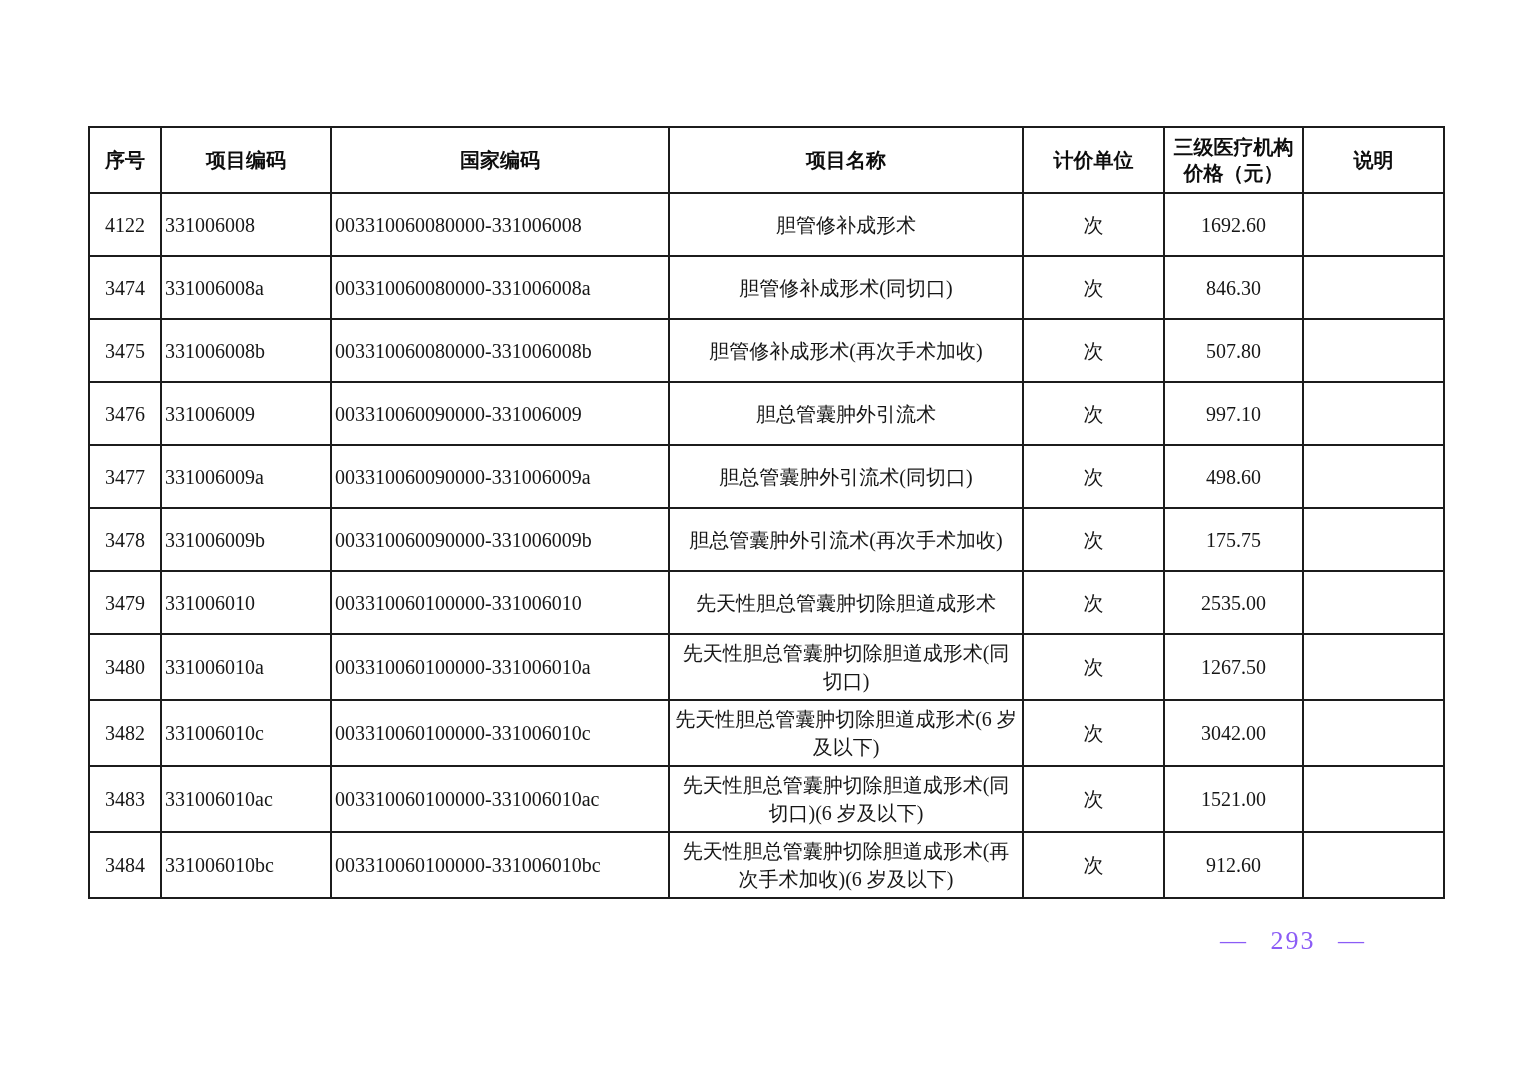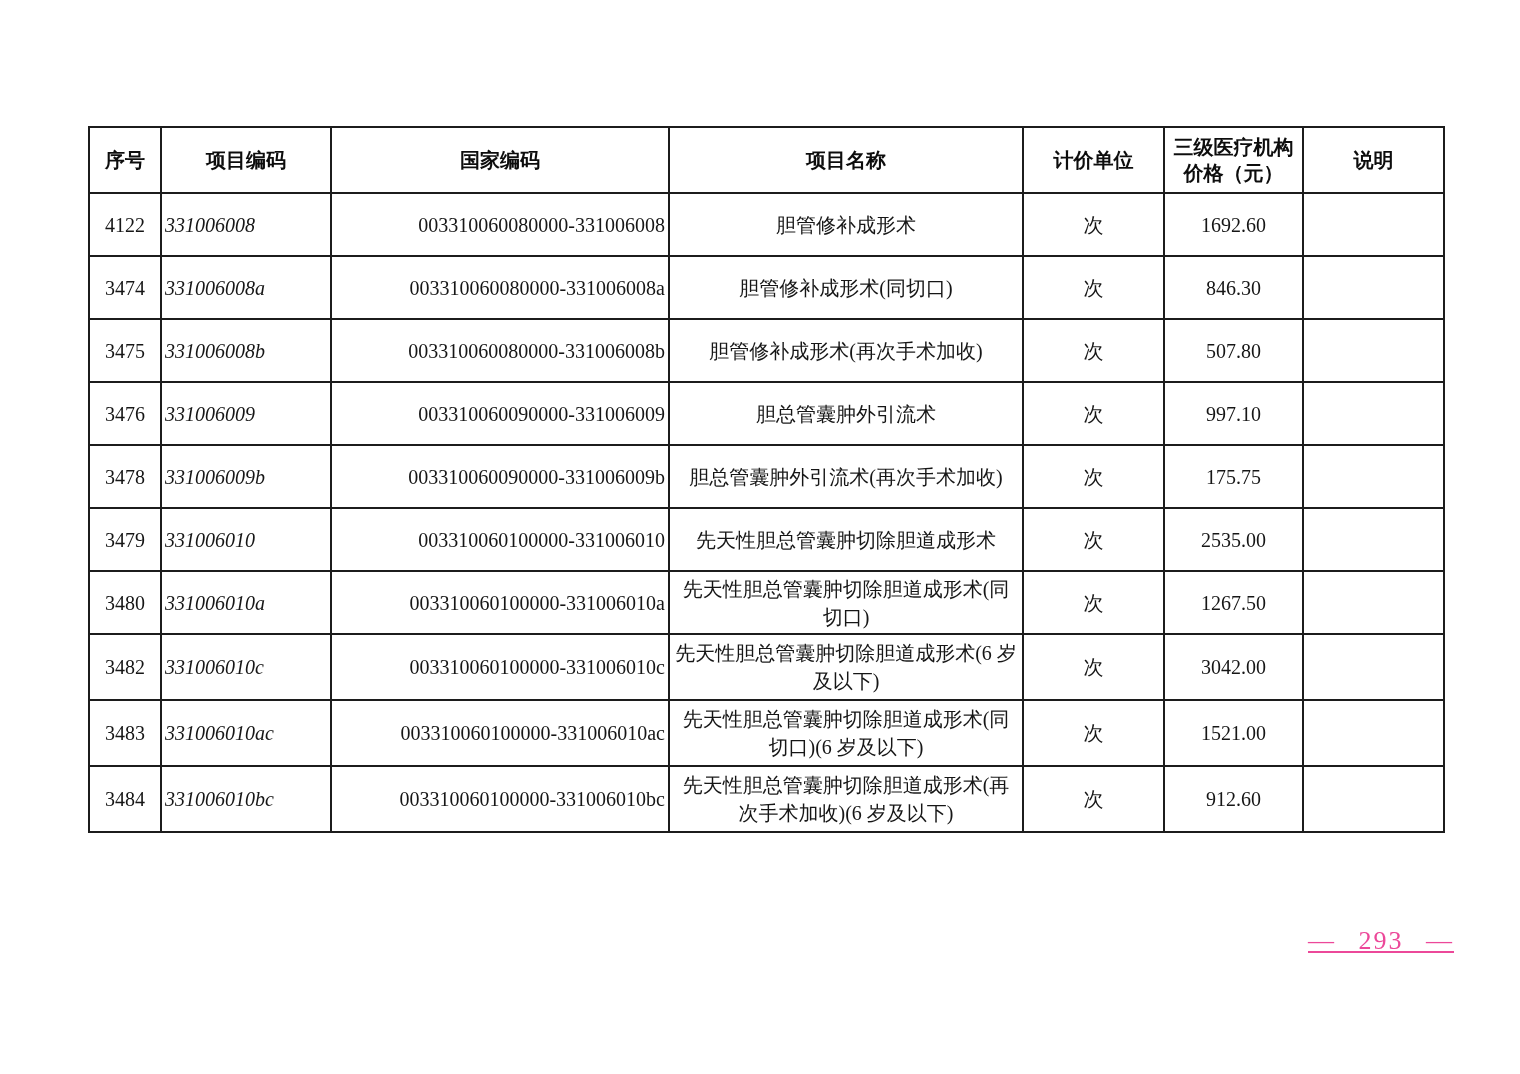--- a/index.html
+++ b/index.html
@@ -42,36 +42,35 @@
   }
   table.price-table td {
     font-size: 20px;
     line-height: 28px;
     height: 57px;
     padding: 2px 3px;
     color: #161616;
   }
   tbody tr:nth-child(n+8) td { height: 60px; }
   td.c-seq   { text-align: center; }
-  td.c-code  { text-align: left; font-style: italic; }
-  td.c-ncode { text-align: right; }
+  td.c-code  { text-align: left; }
+  td.c-ncode { text-align: left; }
   td.c-name  { text-align: center; padding-left: 4px; padding-right: 4px; }
   td.c-unit  { text-align: center; }
   td.c-price { text-align: center; }
   td.c-note  { text-align: center; }
   .page-footer {
     position: absolute;
-    left: 1308px;
+    left: 1220px;
     top: 926px;
     font-size: 26px;
     letter-spacing: 2px;
     word-spacing: 14px;
-    color: #ec4899;
+    color: #8b5cf6;
     white-space: nowrap;
-    text-decoration: underline;
   }
 </style>
 </head>
 <body>
 
 <div class="page">
 
   <table class="price-table">
     <colgroup>
       <col style="width:72px">
@@ -124,20 +123,29 @@
         <tr>
           <td class="c-seq">3476</td>
           <td class="c-code">331006009</td>
           <td class="c-ncode">003310060090000-331006009</td>
           <td class="c-name">胆总管囊肿外引流术</td>
           <td class="c-unit">次</td>
           <td class="c-price">997.10</td>
           <td class="c-note"></td>
         </tr>
         <tr>
+          <td class="c-seq">3477</td>
+          <td class="c-code">331006009a</td>
+          <td class="c-ncode">003310060090000-331006009a</td>
+          <td class="c-name">胆总管囊肿外引流术(同切口)</td>
+          <td class="c-unit">次</td>
+          <td class="c-price">498.60</td>
+          <td class="c-note"></td>
+        </tr>
+        <tr>
           <td class="c-seq">3478</td>
           <td class="c-code">331006009b</td>
           <td class="c-ncode">003310060090000-331006009b</td>
           <td class="c-name">胆总管囊肿外引流术(再次手术加收)</td>
           <td class="c-unit">次</td>
           <td class="c-price">175.75</td>
           <td class="c-note"></td>
         </tr>
         <tr>
           <td class="c-seq">3479</td>

